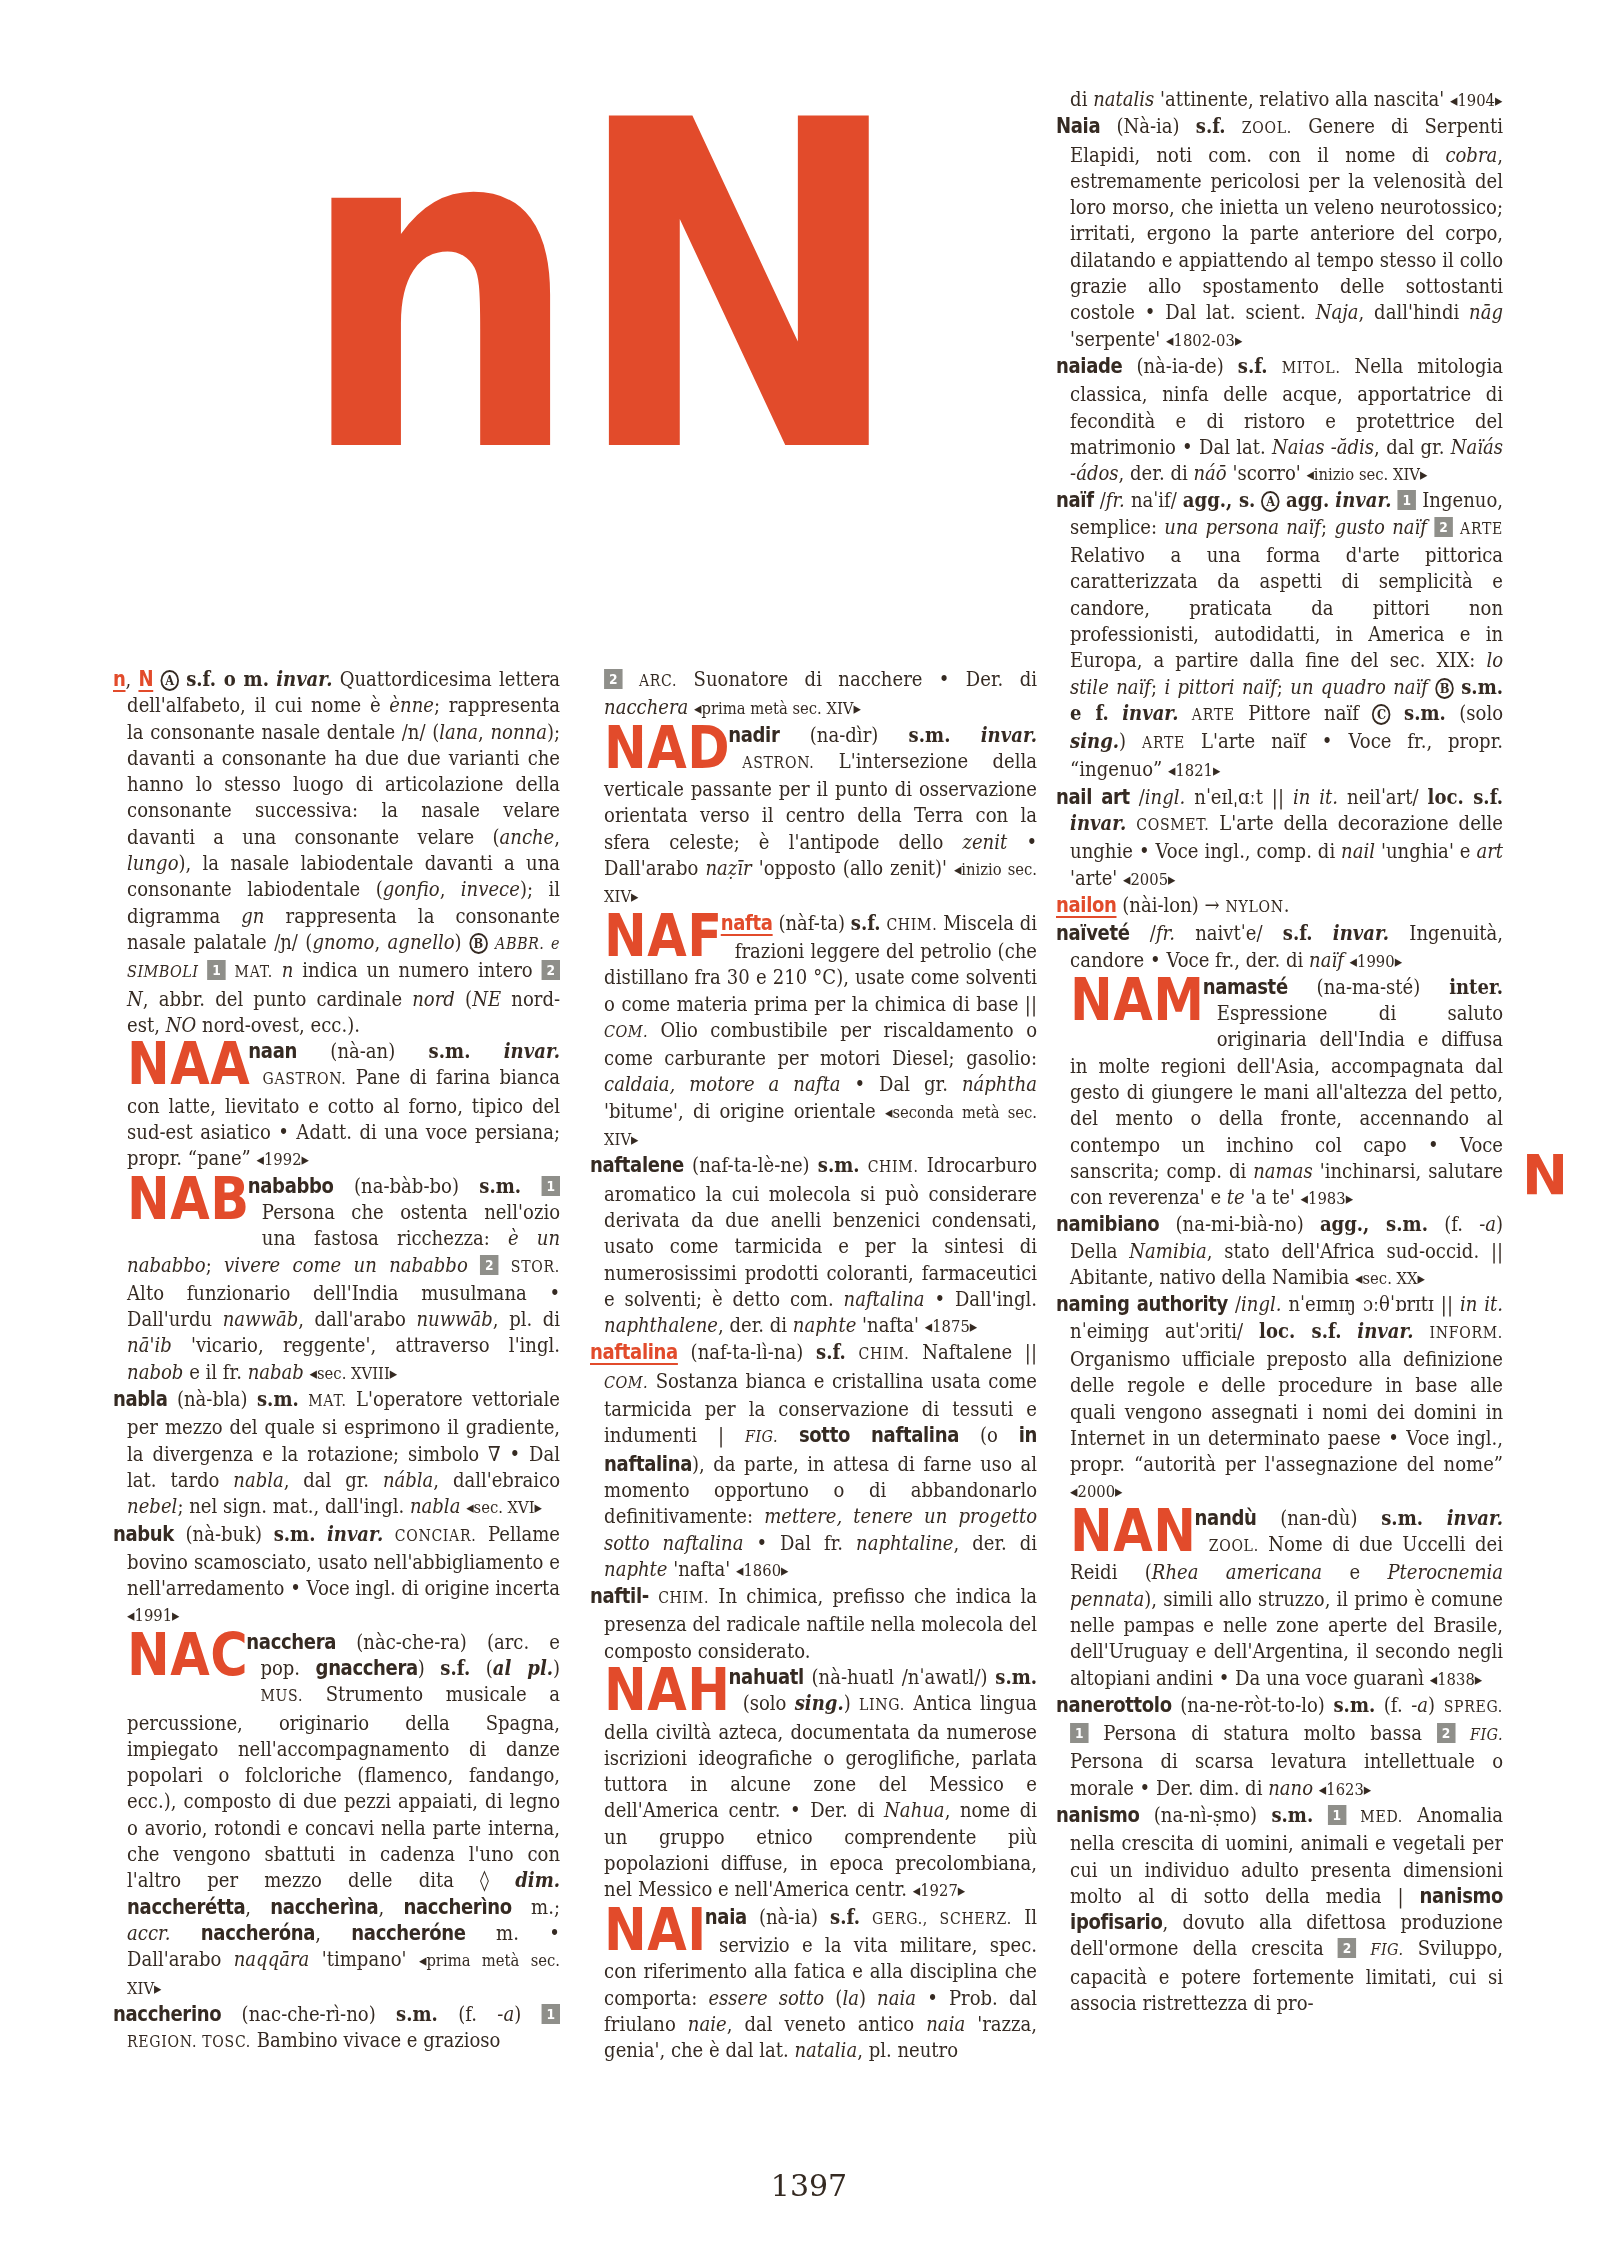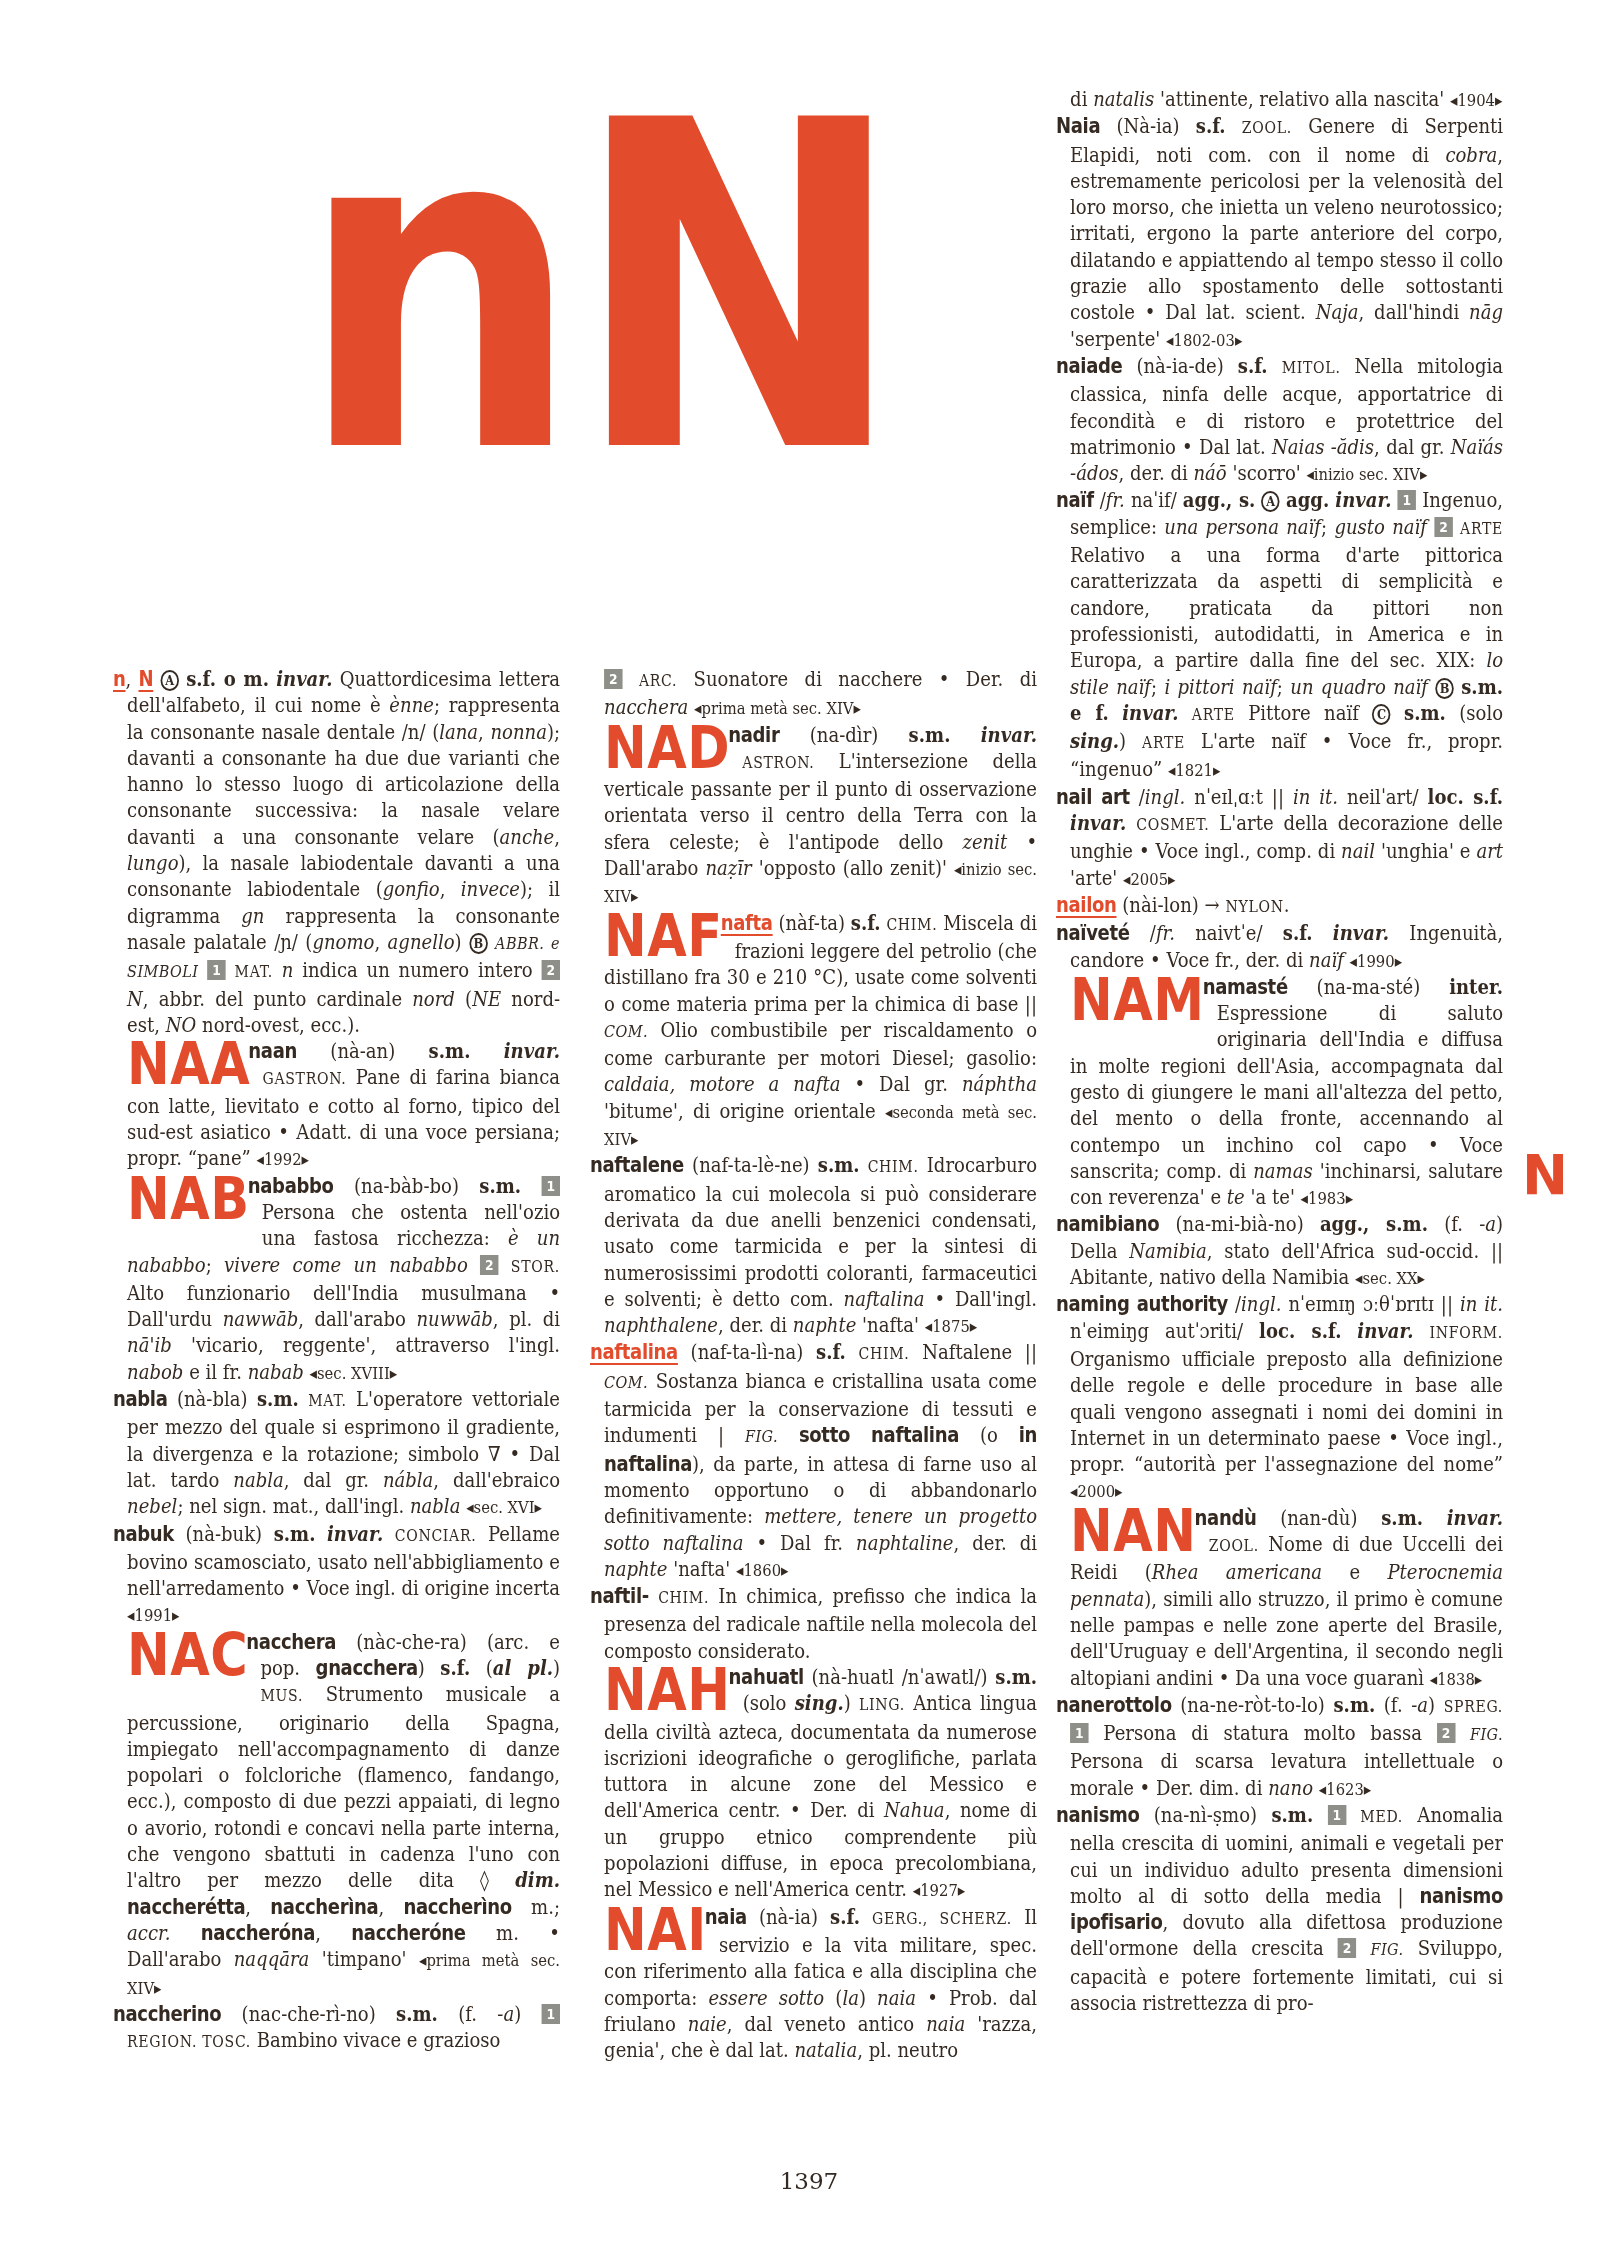--- a/index.html
+++ b/index.html
@@ -54,21 +54,21 @@
   }
   .dt{font-size:0.82em;}
   .section-label{
     float:left;height:50px;
     font-family:"DejaVu Sans",sans-serif;font-weight:bold;
     font-size:58px;line-height:49px;letter-spacing:0.5px;
     color:var(--accent);margin:2px 14px 2px 0;text-indent:0;
   }
   #page-number{
     position:absolute;left:113px;top:2168px;width:1392px;
-    text-align:center;font-size:23px;color:var(--ink);
+    text-align:center;font-size:30px;color:var(--ink);
   }
 </style>
 </head>
 <body>
 
 <div id="header-graphic">nN</div>
 <div id="thumb-index">N</div>
 
 <div class="col" id="col1">
     <p><span class="rl">n</span>, <span class="rl">N</span> <span class="circ">A</span> <b>s.f. o m.</b> <b><i>invar.</i></b> Quattordicesima lettera dell'alfabeto, il cui nome è <i>ènne</i>; rappresenta la consonante nasale dentale /n/ (<i>lana</i>, <i>nonna</i>); davanti a consonante ha due due varianti che hanno lo stesso luogo di articolazione della consonante successiva: la nasale velare davanti a una consonante velare (<i>anche</i>, <i>lungo</i>), la nasale labiodentale davanti a una consonante labiodentale (<i>gonfio</i>, <i>invece</i>); il digramma <i>gn</i> rappresenta la consonante nasale palatale /ɲ/ (<i>gnomo</i>, <i>agnello</i>) <span class="circ">B</span> <span class="isc">ABBR. e SIMBOLI</span> <span class="nb">1</span> <span class="sc">MAT.</span> <i>n</i> indica un numero intero <span class="nb">2</span> <i>N</i>, abbr. del punto cardinale <i>nord</i> (<i>NE</i> nord-est, <i>NO</i> nord-ovest, ecc.).</p>

